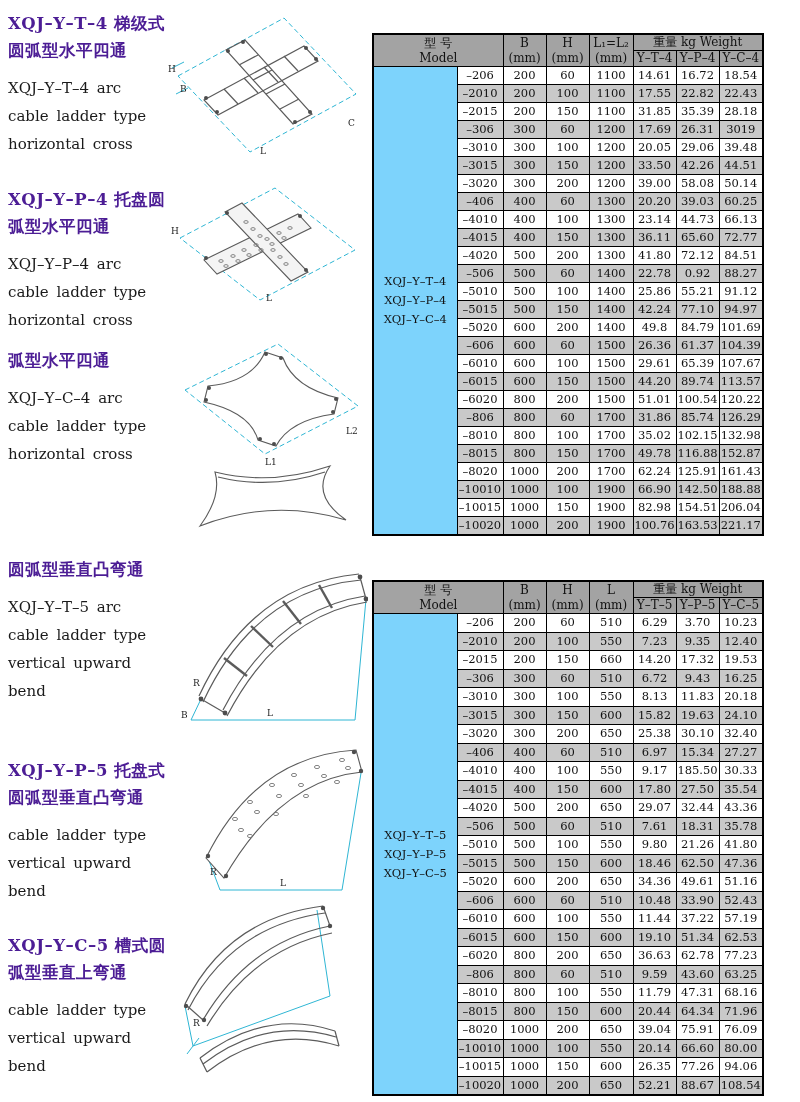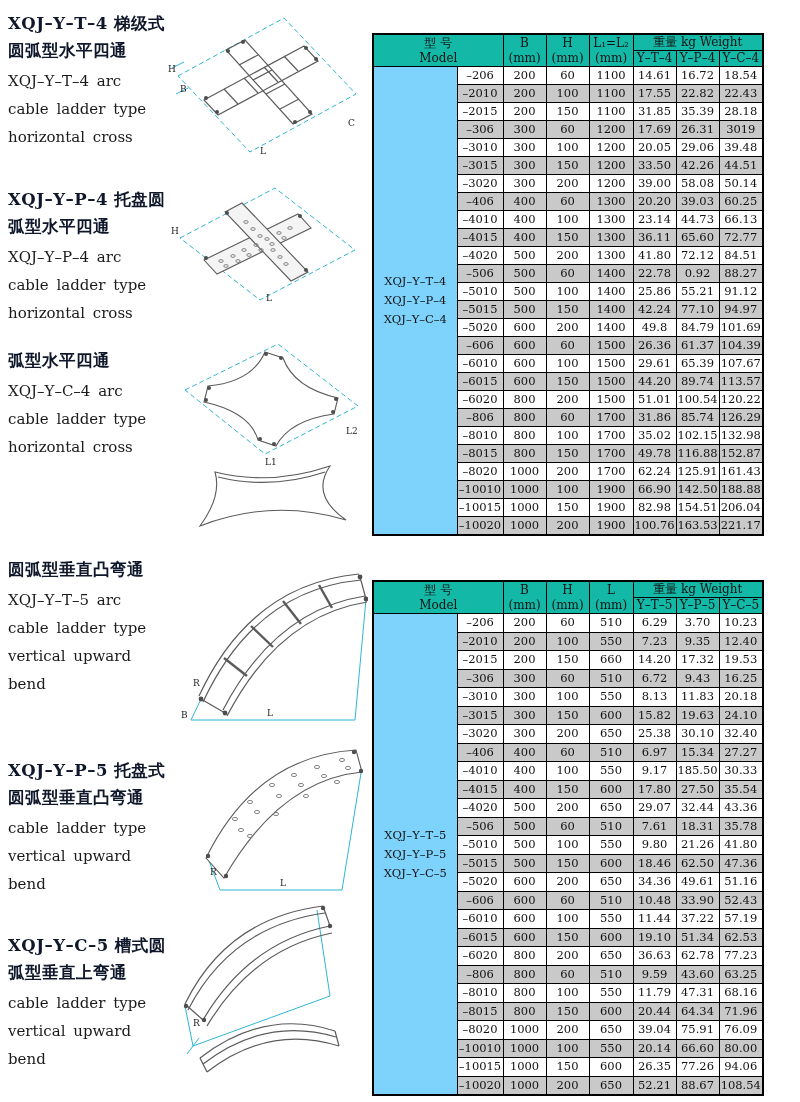--- a/index.html
+++ b/index.html
@@ -1,35 +1,35 @@
 <!DOCTYPE html>
 <html><head>
 <meta charset="utf-8">
 <style>
   html,body{margin:0;padding:0;}
   body{width:800px;height:1102px;background:#ffffff;position:relative;overflow:hidden;
        font-family:"DejaVu Serif","Liberation Serif",serif;color:#111;}
   .product{position:absolute;left:8px;width:164px;}
-  .cn{font-weight:bold;font-size:16.5px;line-height:27px;letter-spacing:0.5px;color:#0f172a;}
-  .en{font-size:15px;line-height:28px;word-spacing:3px;color:#1a1a1a;margin-top:3px;}
+  .cn{font-weight:bold;font-size:16.5px;line-height:27px;letter-spacing:0.5px;color:#4c1d95;}
+  .en{font-size:15px;line-height:28px;word-spacing:3px;color:#1a1a1a;margin-top:10px;}
   .drawing{position:absolute;}
   .ln{stroke:#5b5b5b;fill:none;stroke-width:1.2;}
   .lnt{stroke:#5b5b5b;fill:none;stroke-width:2.4;}
   .lnf{stroke:#5b5b5b;fill:#f4f4f4;stroke-width:1.1;}
   .lnw{stroke:#5b5b5b;fill:#ffffff;stroke-width:1.1;}
   .dim{stroke:#2fb6d4;fill:none;stroke-width:1;}
   .dash{stroke-dasharray:5 3;}
   .bolt{fill:#4d4d4d;stroke:none;}
   .hole{fill:none;stroke:#777;stroke-width:0.9;}
   .lbl{font-size:9px;fill:#222;}
   table.dtable{position:absolute;left:372px;width:390px;border-collapse:collapse;table-layout:fixed;
        background:#fff;border:2px solid #000;}
   .dtable th,.dtable td{border:1px solid #000;text-align:center;padding:0;font-weight:normal;
        overflow:hidden;white-space:nowrap;}
-  .dtable th{background:#14b8a6;font-size:12px;line-height:15px;}
+  .dtable th{background:#a3a3a3;font-size:12px;line-height:15px;}
   .dtable thead tr:last-child th{border-bottom:1.5px solid #000;}
   .dtable td{font-size:11.5px;height:17px;line-height:15px;}
   .t1{top:33px;}
   .t2{top:580px;}
   .t2 td{height:17.5px;}
   tr.stripe td{background:#c9c9c9;}
   td.group-cell{background:#7dd3fc;font-size:11.5px;}
   td.group-cell div{line-height:19px;}
 </style>
 </head>

